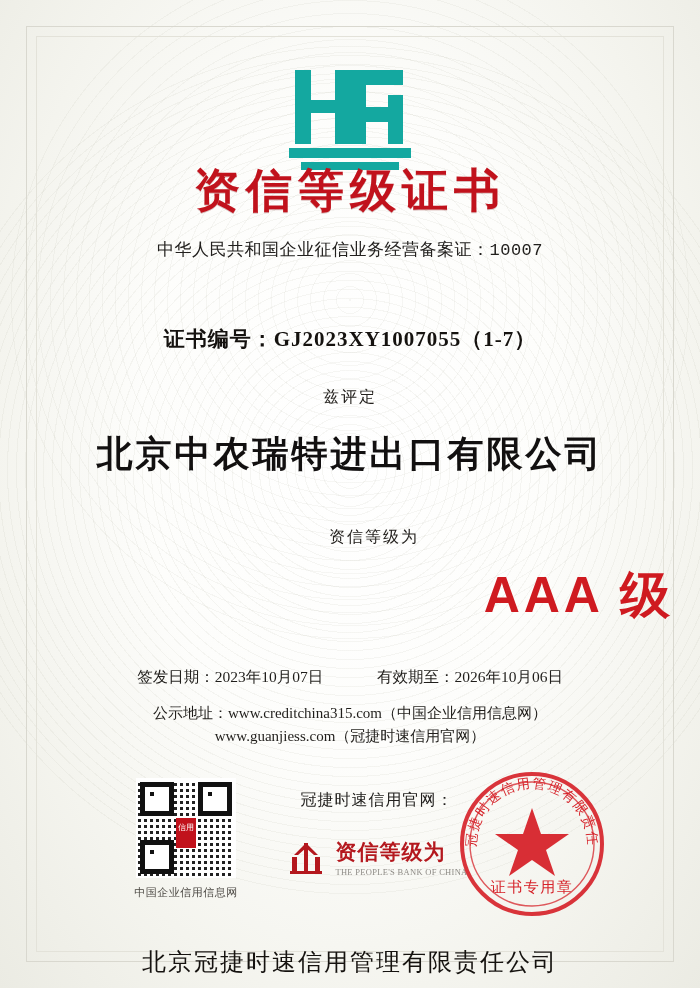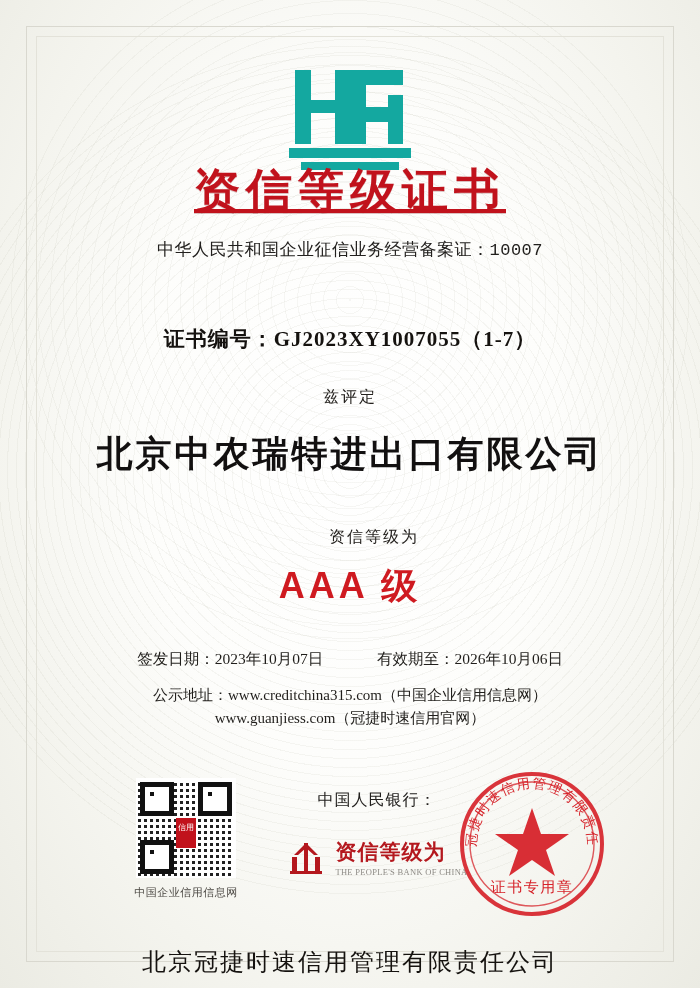--- a/index.html
+++ b/index.html
@@ -85,21 +85,20 @@
     box-sizing: border-box;
   }
   .title {
     margin-top: 14px;
     font-family: "Liberation Serif", serif;
     font-size: 46px;
     font-weight: bold;
     letter-spacing: 6px;
     color: #c1121c;
     text-shadow: 0 1px 0 rgba(120,10,14,0.25);
-    text-decoration: underline;
   }
   .subtitle {
     margin-top: 16px;
     font-size: 17px;
     color: #22201e;
     letter-spacing: 0.5px;
     font-family: Liberation Mono, monospace;
   }
   .cert-no {
     margin-top: 64px;
@@ -124,24 +123,25 @@
   .grade-label {
     margin-top: 48px;
     font-size: 16px;
     color: #25221f;
     letter-spacing: 2px;
     padding-left: 48px;
   }
   .grade-value {
     margin-top: 14px;
     font-family: "Liberation Sans", sans-serif;
-    font-size: 36px;
+    font-size: 50px;
     font-weight: bold;
     color: #cf1a20;
     letter-spacing: 4px;
+    text-align: right;
   }
   .dates {
     margin-top: 38px;
     font-size: 15.5px;
     color: #201e1b;
   }
   .dates .gap {
     display: inline-block;
     width: 46px;
   }
@@ -319,21 +319,21 @@
         <div class="qr">
           <span class="finder f-tl"></span>
           <span class="finder f-tr"></span>
           <span class="finder f-bl"></span>
           <span class="center-mark">信用</span>
         </div>
         <div class="qr-caption">中国企业信用信息网</div>
       </div>
 
       <div class="authority">
-        <div class="authority-label">中国人民银行：</div>
+        <div class="authority-label">冠捷时速信用官网：</div>
         <div class="pboc">
           <svg width="40" height="40" viewBox="0 0 40 40">
             <g fill="#b4181e">
               <rect x="18" y="6" width="4" height="28"></rect>
               <path d="M20 6 L8 18 L12 18 L20 11 L28 18 L32 18 Z"></path>
               <rect x="6" y="20" width="5" height="14"></rect>
               <rect x="29" y="20" width="5" height="14"></rect>
               <rect x="4" y="34" width="32" height="3"></rect>
             </g>
           </svg>

